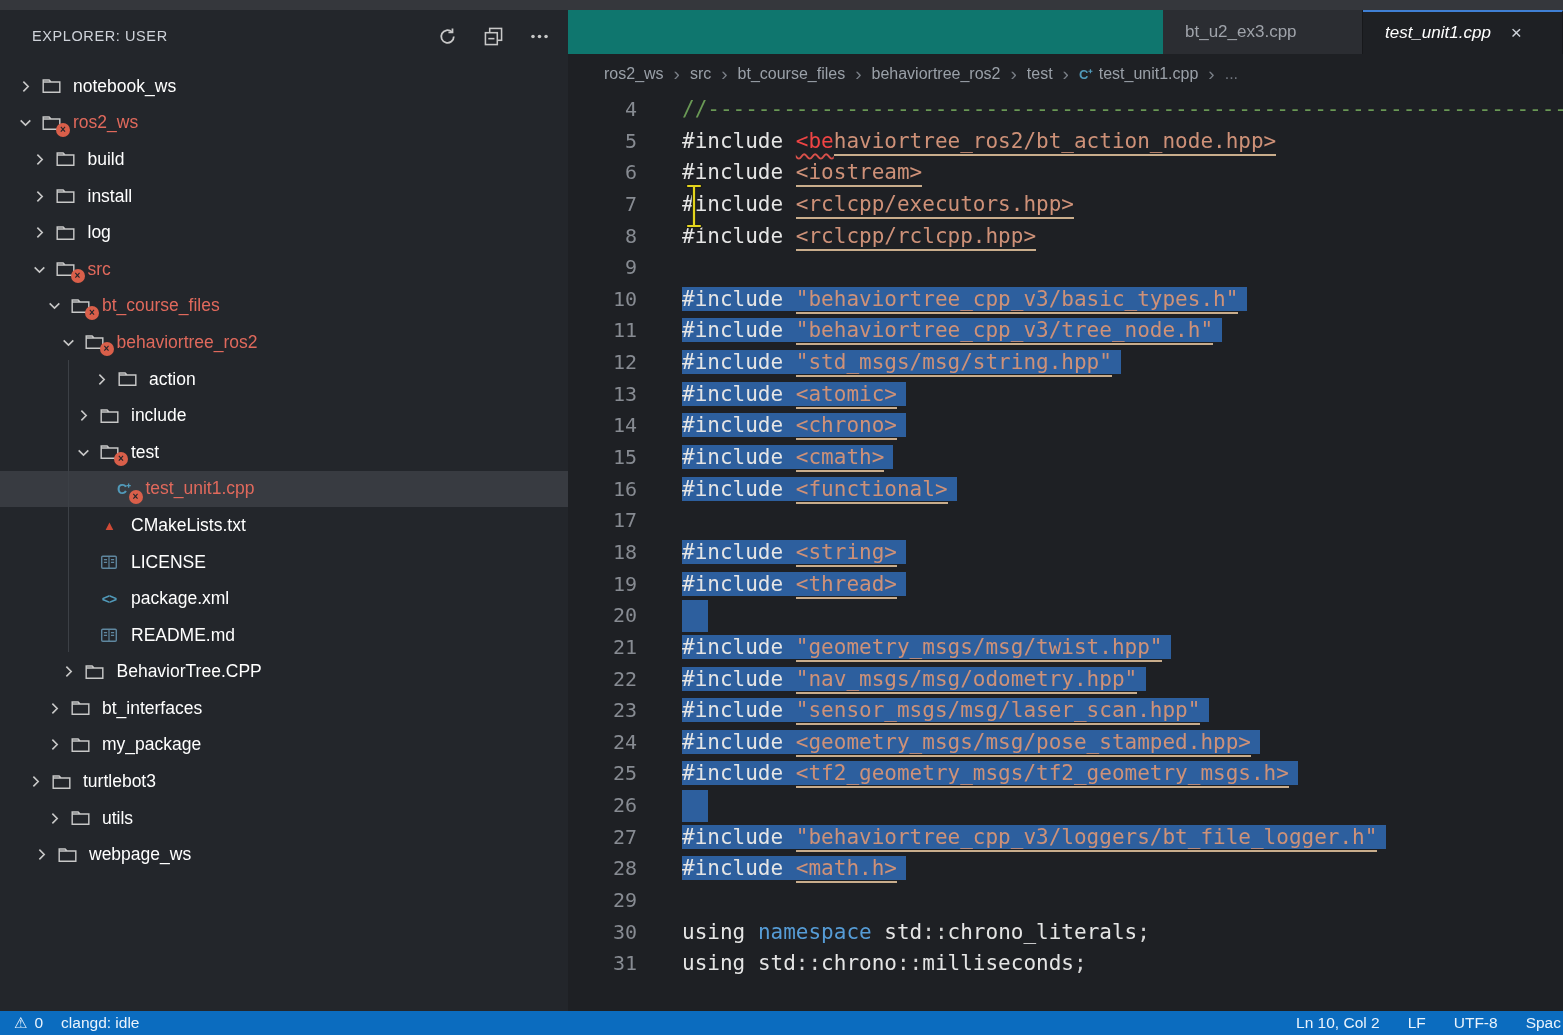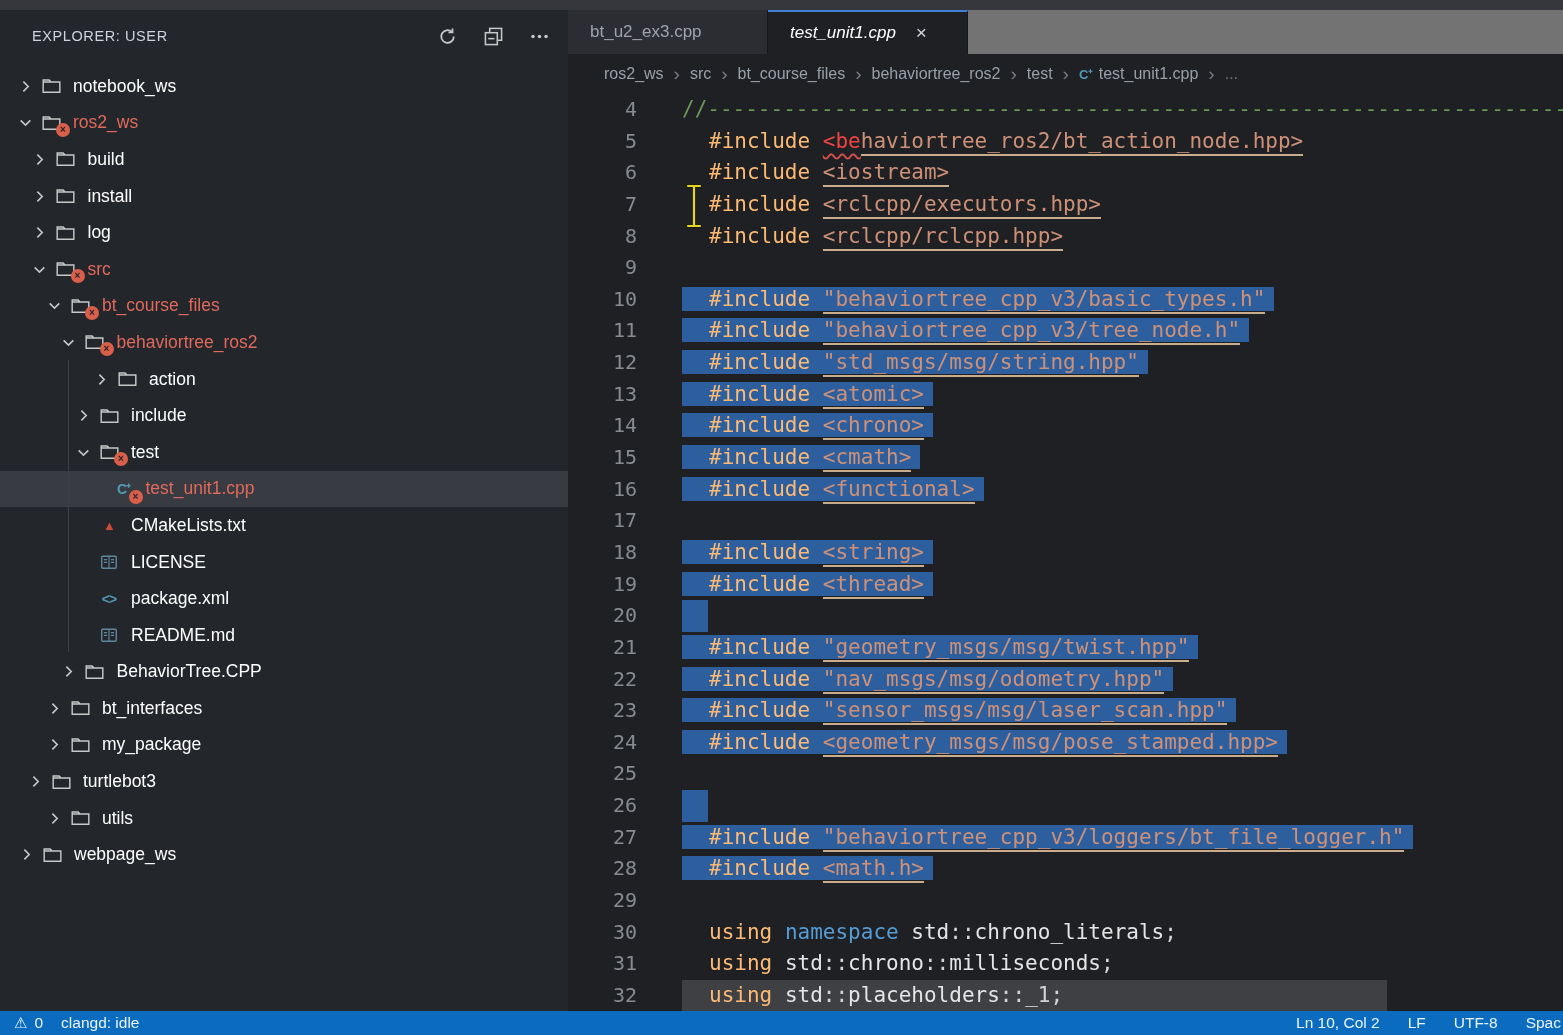--- a/index.html
+++ b/index.html
@@ -30,42 +30,42 @@
   .badge { position:absolute; right:-6px; bottom:-6px; width:14px; height:14px; border-radius:50%;
            background:#d95f4a; color:#23262b; font-size:10px; font-weight:bold; line-height:14px;
            text-align:center; }
   .ticon .txticon { font-weight:bold; color:#519aba; font-size:14px; letter-spacing:-1px; }
   .ticon .cmake { color:#cf4a36; font-size:13px; }
   .indent-guide { position:absolute; left:68px; top:350px; width:1px; height:292px; background:#3c4046; }
 
   
   .editor { position:relative; flex:1; display:flex; flex-direction:column; background:#1e2024; min-width:0; }
 
-  .tabbar { height:44px; flex:none; background:#737373; display:flex; align-items:stretch; }
+  .tabbar { height:44px; flex:none; background:#0f766e; display:flex; align-items:stretch;justify-content:flex-end; }
   .tab { display:flex; align-items:center; padding:0 22px; font-size:17px; color:#9fa3aa;
          background:#2b2d32; border-right:1px solid #17181b; cursor:pointer; min-width:200px; }
   .tab.active { background:#1e2024; color:#ffffff; border-top:2.5px solid #3f7fd4; font-style:italic; }
   .tab .close { margin-left:20px; font-size:19px; color:#cfd3da; font-style:normal; cursor:pointer; }
 
   .breadcrumb { height:40px; flex:none; display:flex; align-items:center; padding-left:36px;
                 font-size:16px; color:#9aa0a8; gap:10px; }
   .breadcrumb .bc-item { display:flex; align-items:center; gap:6px; cursor:pointer; white-space:nowrap; }
   .breadcrumb .sep { color:#7a7f87; font-size:19px; }
   .breadcrumb .dim { color:#70757d; }
   .breadcrumb .txticon { font-weight:bold; color:#519aba; font-size:13px; }
 
   
   .code { flex:1; overflow:hidden; font-family:"DejaVu Sans Mono", monospace; font-size:21px; }
   .line { display:flex; height:31.65px; line-height:31.65px; white-space:pre; }
   .ln { flex:none; width:69px; text-align:right; color:#878b92; font-size:20px; }
   .lc { padding-left:45px; }
   .sel-bg { background:#2d5f9e; padding-right:9px; }
   .sel-empty { display:inline-block; width:26px; height:100%; background:#2d5f9e; }
   .band-bg { display:inline-block; min-width:705px; background:#3e4043; }
-  .tk-pre { color:#fdba74;margin-left:27px; }
+  .tk-pre { color:#e5e5e5; }
   .tk-pl  { color:#d4d4d4; }
   .tk-op  { color:#d4d4d4; }
   .tk-kwb { color:#569cd6; }
   .tk-type{ color:#e5e5e5;text-align:center; }
   .tk-cmt { color:#6a9955; }
   .tk-inc { color:#ce9178; border-bottom:2px solid #c9ad8c; padding-bottom:1px; }
   .tk-incw{ color:#ef4444; text-decoration:underline wavy #d8504a 1.5px; text-underline-offset:5px; }
 
   
   .mouse { position:absolute; left:117px; top:174px; pointer-events:none; }
@@ -360,21 +360,21 @@
                 <path d="M5 2.5 l4.5 4.5 -4.5 4.5" stroke="#c8c8c8" fill="none" stroke-width="1.5"></path>
               </svg>
             </span>
             <span class="ticon">
               <svg width="19" height="16" viewBox="0 0 16 13">
                 <path d="M1 11.8 V1.4 H6 L7.6 3.2 H15 V11.8 Z M1 3.2 H7.4" fill="none" stroke="#c8c8c8" stroke-width="1.2"></path>
               </svg>
             </span>
     <span class="tlabel">utils</span>
           </div>
-          <div class="trow" style="padding-left:13px">
+          <div class="trow" style="padding-left:28px">
     <span class="twisty">
               <svg width="15" height="15" viewBox="0 0 14 14">
                 <path d="M5 2.5 l4.5 4.5 -4.5 4.5" stroke="#c8c8c8" fill="none" stroke-width="1.5"></path>
               </svg>
             </span>
             <span class="ticon">
               <svg width="19" height="16" viewBox="0 0 16 13">
                 <path d="M1 11.8 V1.4 H6 L7.6 3.2 H15 V11.8 Z M1 3.2 H7.4" fill="none" stroke="#c8c8c8" stroke-width="1.2"></path>
               </svg>
             </span>
@@ -484,42 +484,39 @@
     <span class="ln">22</span>
     <span class="lc"><span class="sel-bg"><span class="tk-pre">#include</span><span class="tk-pl"> </span><span class="tk-inc">"nav_msgs/msg/odometry.hpp"</span></span></span></div>
           <div class="line">
     <span class="ln">23</span>
     <span class="lc"><span class="sel-bg"><span class="tk-pre">#include</span><span class="tk-pl"> </span><span class="tk-inc">"sensor_msgs/msg/laser_scan.hpp"</span></span></span></div>
           <div class="line">
     <span class="ln">24</span>
     <span class="lc"><span class="sel-bg"><span class="tk-pre">#include</span><span class="tk-pl"> </span><span class="tk-inc">&lt;geometry_msgs/msg/pose_stamped.hpp&gt;</span></span></span></div>
           <div class="line">
     <span class="ln">25</span>
-    </div>
+    <span class="lc"><span class="sel-bg"><span class="tk-pre">#include</span><span class="tk-pl"> </span><span class="tk-inc">&lt;tf2_geometry_msgs/tf2_geometry_msgs.h&gt;</span></span></span></div>
           <div class="line">
     <span class="ln">26</span>
     <span class="lc"><span class="sel-empty"></span></span></div>
           <div class="line">
     <span class="ln">27</span>
     <span class="lc"><span class="sel-bg"><span class="tk-pre">#include</span><span class="tk-pl"> </span><span class="tk-inc">"behaviortree_cpp_v3/loggers/bt_file_logger.h"</span></span></span></div>
           <div class="line">
     <span class="ln">28</span>
     <span class="lc"><span class="sel-bg"><span class="tk-pre">#include</span><span class="tk-pl"> </span><span class="tk-inc">&lt;math.h&gt;</span></span></span></div>
           <div class="line">
     <span class="ln">29</span>
     <span class="lc"></span></div>
           <div class="line">
     <span class="ln">30</span>
     <span class="lc"><span class="tk-pre">using</span><span class="tk-pl"> </span><span class="tk-kwb">namespace</span><span class="tk-pl"> </span><span class="tk-type">std</span><span class="tk-op">::</span><span class="tk-type">chrono_literals</span><span class="tk-op">;</span></span></div>
           <div class="line">
     <span class="ln">31</span>
     <span class="lc"><span class="tk-pre">using</span><span class="tk-pl"> </span><span class="tk-type">std</span><span class="tk-op">::</span><span class="tk-type">chrono</span><span class="tk-op">::</span><span class="tk-type">milliseconds</span><span class="tk-op">;</span></span></div>
-          <div class="line">
-    <span class="ln">32</span>
-    <span class="lc"><span class="band-bg"><span class="tk-pre">using</span><span class="tk-pl"> </span><span class="tk-type">std</span><span class="tk-op">::</span><span class="tk-type">placeholders</span><span class="tk-op">::</span><span class="tk-op">_1</span><span class="tk-op">;</span></span></span></div>
         </div>
 
     <svg class="mouse" width="18" height="48" viewBox="0 0 18 48" style="left: 117px; top: 172px;">
         <g stroke="#1c1c1c" stroke-width="4.5" fill="none" stroke-linecap="round">
           <path d="M3 4 h5 M10 4 h5 M9 4 v40 M3 44 h5 M10 44 h5"></path>
         </g>
         <g stroke="#e3d41c" stroke-width="2.2" fill="none" stroke-linecap="round">
           <path d="M3 4 h5 M10 4 h5 M9 4 v40 M3 44 h5 M10 44 h5"></path>
         </g>
       </svg>

